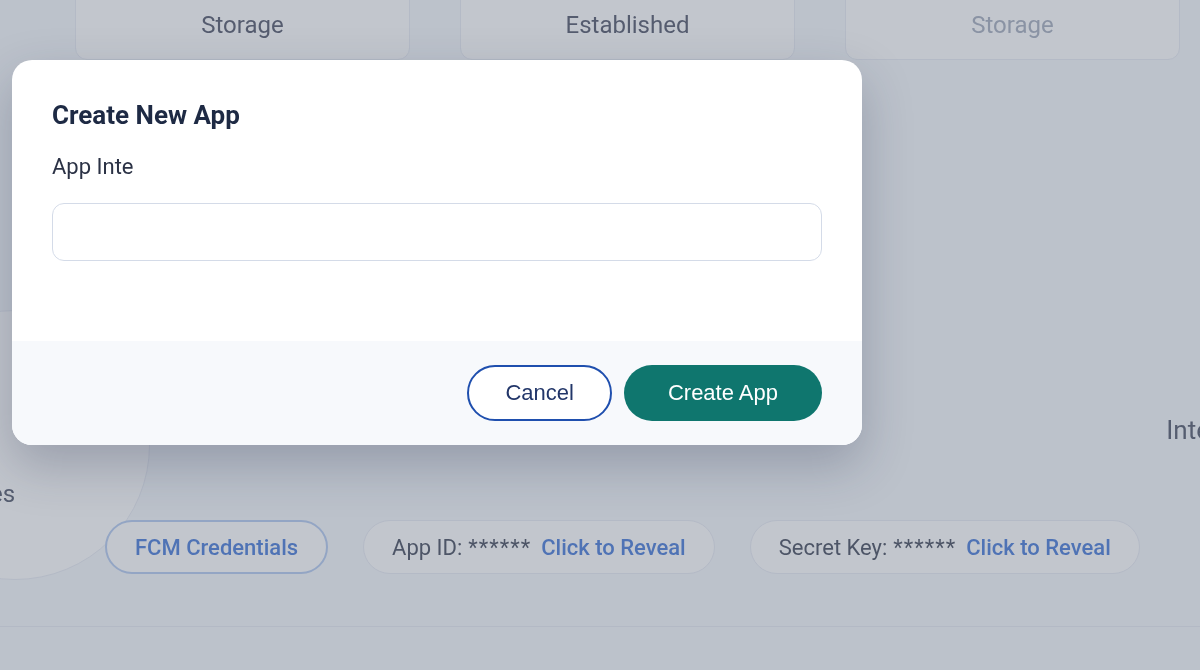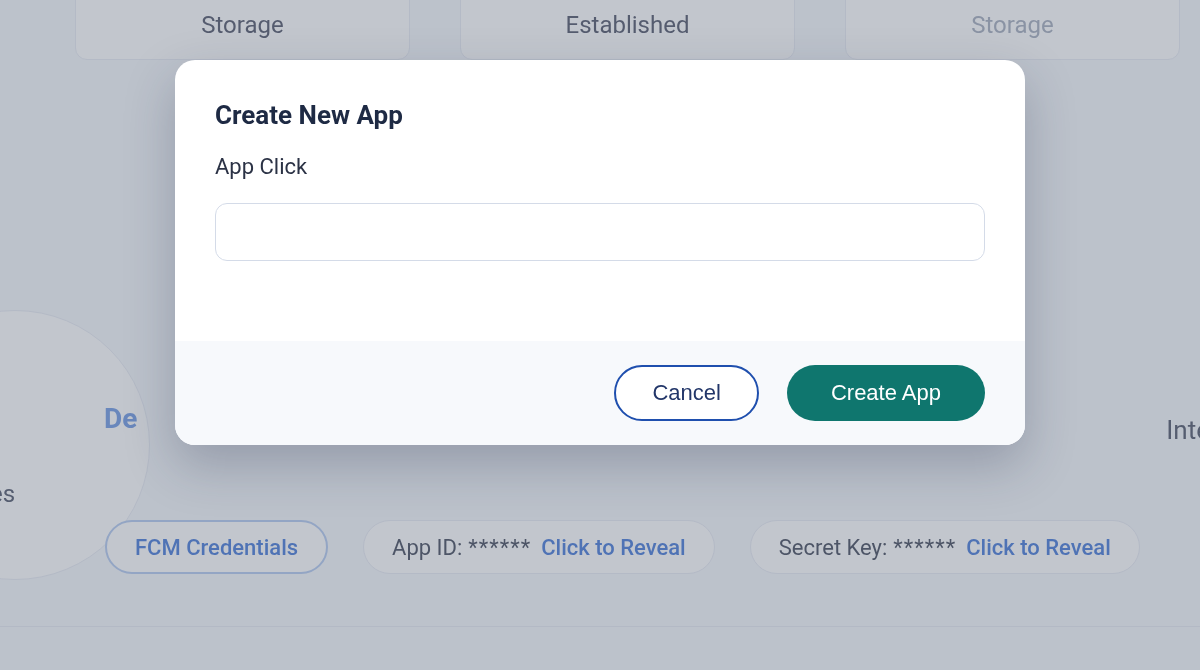--- a/index.html
+++ b/index.html
@@ -111,21 +111,21 @@
       background: #e4e8f1;
     }
 
     
     .overlay {
       position: absolute;
       inset: 0;
       background: rgba(120, 128, 145, 0.45);
       display: flex;
       align-items: flex-start;
-      justify-content: center;
+      padding-left: 12px;
     }
     .modal {
       margin-top: 60px;
       width: 850px;
       background: #ffffff;
       border-radius: 20px;
       box-shadow: 0 20px 50px rgba(30, 40, 70, 0.25);
       overflow: hidden;
     }
     .modal-body {
@@ -152,21 +152,21 @@
       padding: 0 18px;
       background: #ffffff;
       color: #2b3245;
       outline: none;
     }
     .modal-footer {
       background: #f7f9fc;
       padding: 24px 40px;
       display: flex;
       justify-content: flex-end;
-      gap: 28px;
+      gap: 12px;
     }
     .btn {
       height: 56px;
       border-radius: 30px;
       font-size: 22px;
       font-weight: 500;
       padding: 0 36px;
       cursor: pointer;
       border: none;
       display: flex;
@@ -223,21 +223,21 @@
     </div>
   </div>
 
   <div class="bottom-divider"></div>
 </div>
 
 <div class="overlay">
   <div class="modal">
     <div class="modal-body">
       <div class="modal-title">Create New App</div>
-      <div class="field-label">App Click</div>
+      <div class="field-label">App Inte</div>
       <input class="text-input" type="text" value="" style="">
     </div>
     <div class="modal-footer">
       <button class="btn btn-secondary">
         <span>Cancel</span>
       </button>
       <button class="btn btn-primary">
         <span>Create App</span>
       </button>
     </div>

